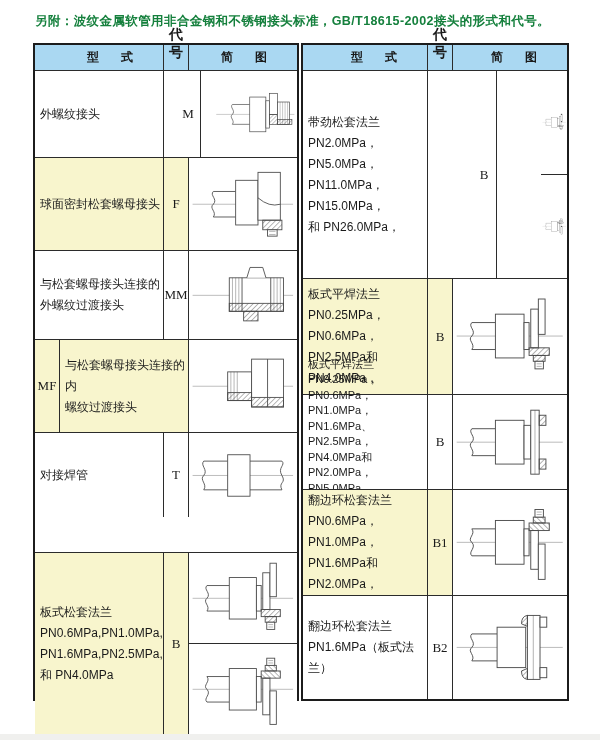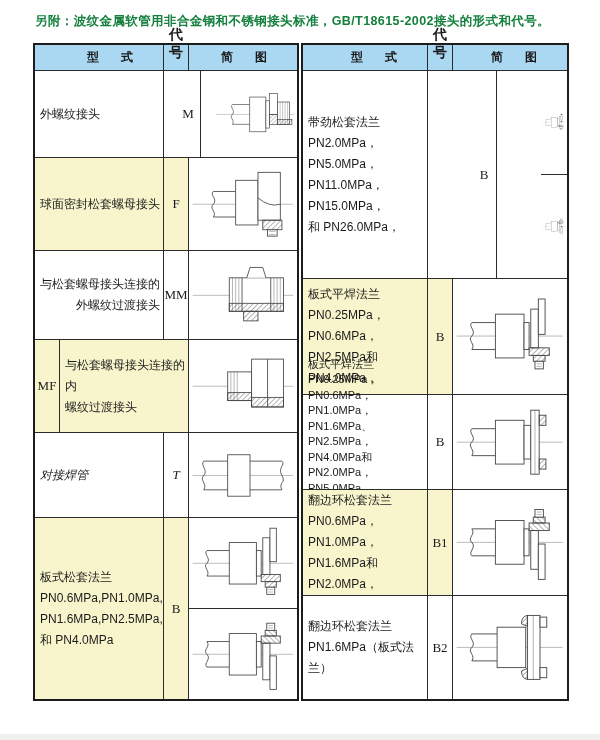--- a/index.html
+++ b/index.html
@@ -107,21 +107,21 @@
               <rect x="84" y="6" width="28" height="60" fill="#fff"></rect>
               <path d="M84 38 q14 12 28 8" fill="none"></path>
               <rect x="90" y="66" width="24" height="12" fill="url(#hx)"></rect>
               <rect x="96" y="78" width="12" height="8" fill="#fff"></rect>
               <path d="M98 80 h8 M98 84 h8" stroke-width="0.5" fill="none"></path>
             </g>
           </svg>
         </div>
       </div>
     </div>
-    <div class="row" style="height: 89px; text-align: right;">
+    <div class="row" style="height: 89px;">
       <div class="cell type">
         <div>与松套螺母接头连接的</div>
         <div>外螺纹过渡接头</div>
       </div>
       <div class="cell code">MM</div>
       <div class="cell diag">
         <div class="sub">
           <svg viewBox="0 0 130 92" preserveAspectRatio="xMidYMid meet">
             <g stroke="#4a4a4a" stroke-width="1.1">
               <line x1="2" y1="46" x2="128" y2="46" stroke="#8a8a8a" stroke-width="0.7"></line>
@@ -152,41 +152,41 @@
               <path d="M50 28 V64 M54 28 V64 M58 28 V64" stroke-width="0.5" fill="none"></path>
               <rect x="76" y="12" width="40" height="60" fill="#fff"></rect>
               <line x1="96" y1="12" x2="96" y2="72"></line>
               <rect x="46" y="54" width="30" height="10" fill="url(#hx)"></rect>
               <rect x="76" y="60" width="40" height="12" fill="url(#hx)"></rect>
             </g>
           </svg>
         </div>
       </div>
     </div>
-    <div class="row" style="height: 85px; font-style: italic;">
+    <div class="row" style="height: 85px;">
       <div class="cell type">
         <div>对接焊管</div>
       </div>
       <div class="cell code">T</div>
       <div class="cell diag">
         <div class="sub">
           <svg viewBox="0 0 130 92" preserveAspectRatio="xMidYMid meet">
             <g stroke="#4a4a4a" stroke-width="1.1">
               <line x1="2" y1="46" x2="128" y2="46" stroke="#8a8a8a" stroke-width="0.7"></line>
               <path d="M16 28 H46 M16 64 H46" fill="none"></path>
               <path d="M16 28 c-5 5.3999999999999995 6 10.799999999999999 0 18 c-6 5.3999999999999995 5 10.799999999999999 0 18" fill="none"></path>
               <rect x="46" y="20" width="28" height="52" fill="#fff"></rect>
               <path d="M74 28 H114 M74 64 H114" fill="none"></path>
               <path d="M114 28 c5 5 -6 8 0 18 c6 10 -5 8 0 18" fill="none"></path>
             </g>
           </svg>
         </div>
       </div>
     </div>
-    <div class="row hl" style="height: 182px;">
+    <div class="row hl" style="height: 182px; margin-top: 35px;">
       <div class="cell type">
         <div>板式松套法兰</div>
         <div>PN0.6MPa,PN1.0MPa,</div>
         <div>PN1.6MPa,PN2.5MPa,</div>
         <div>和 PN4.0MPa</div>
       </div>
       <div class="cell code">B</div>
       <div class="cell diag">
         <div class="sub">
           <svg viewBox="0 0 130 92" preserveAspectRatio="xMidYMid meet">

